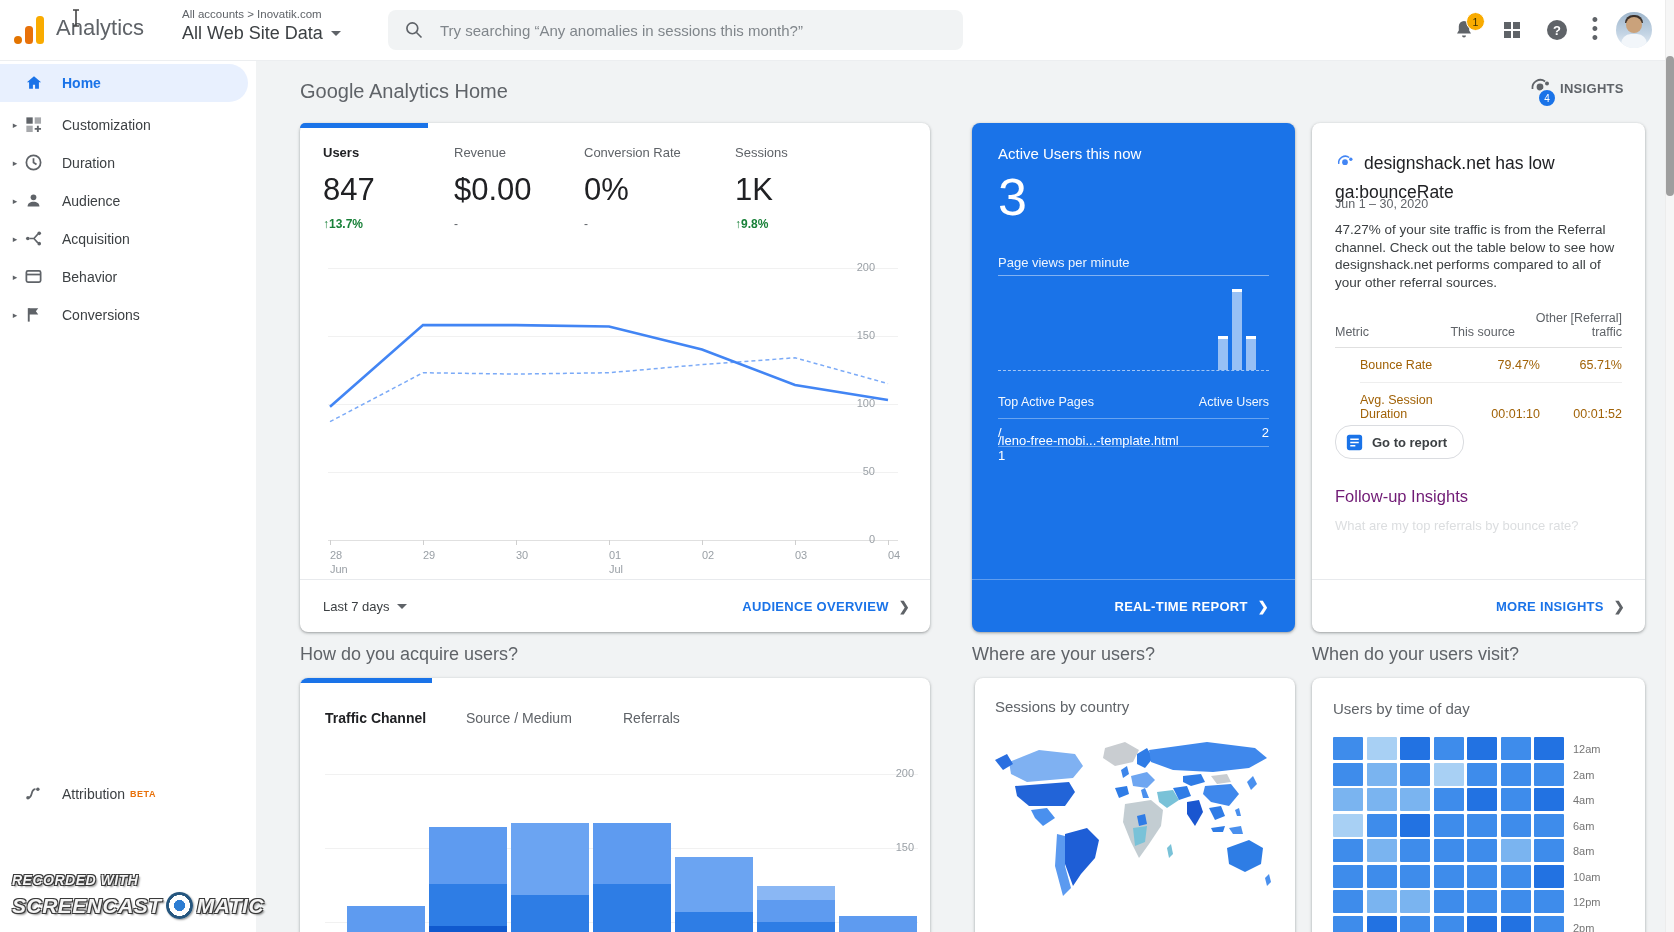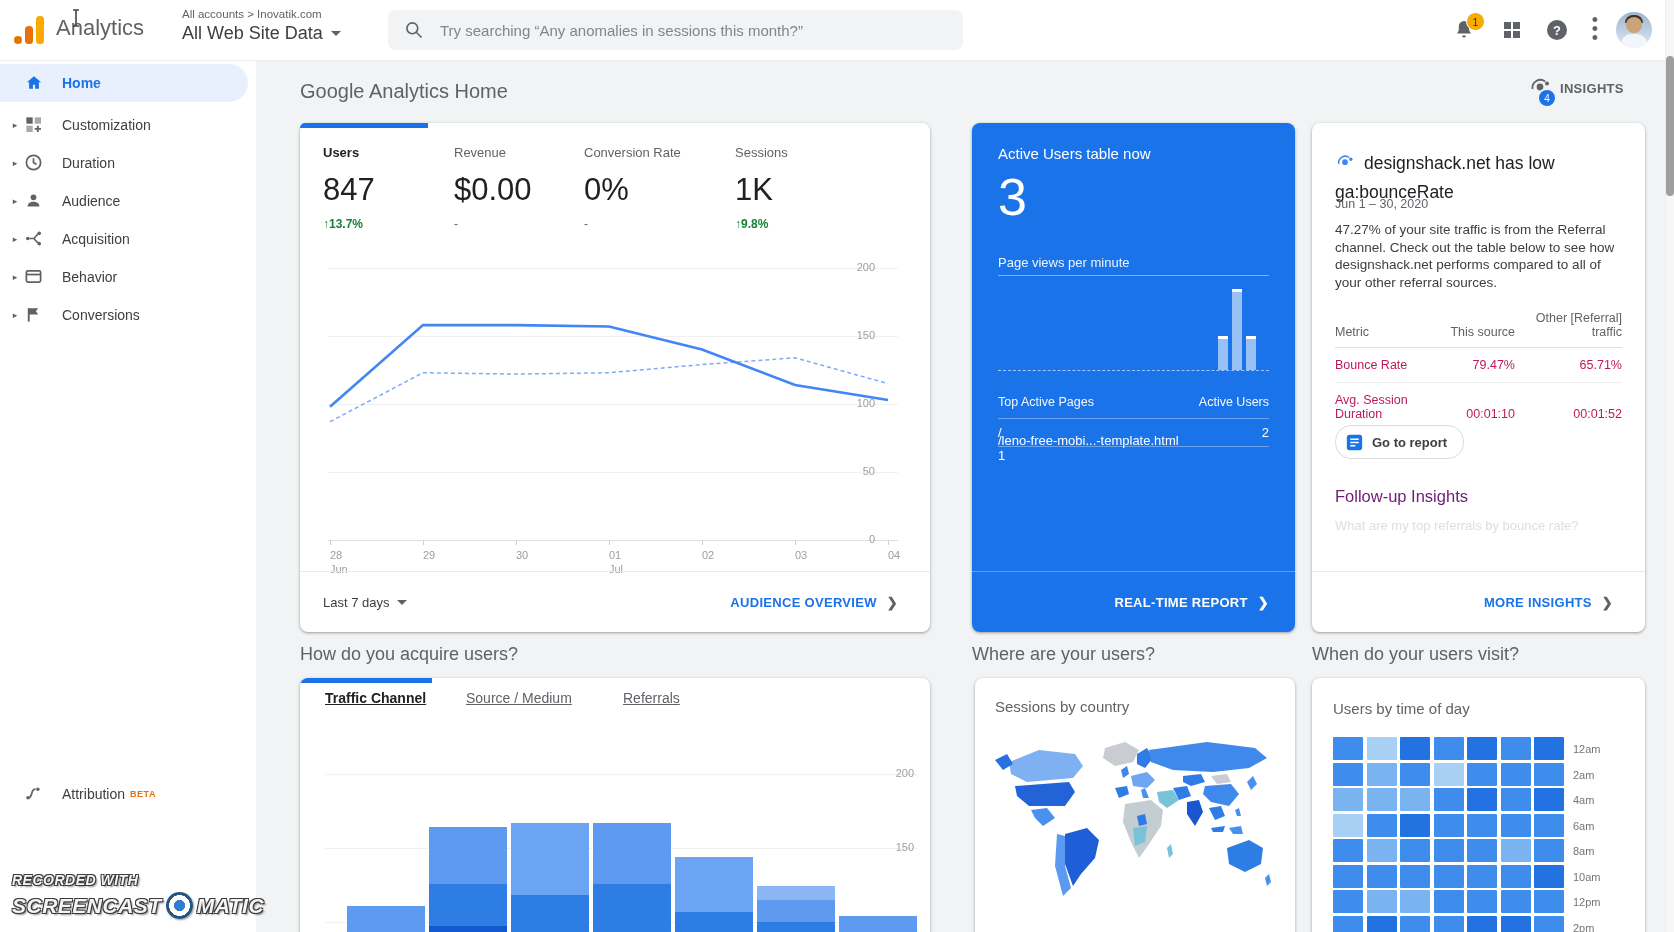--- a/index.html
+++ b/index.html
@@ -70,22 +70,22 @@
   .metric .m-label{font-size:13px;color:#5f6368;}
   .metric.sel .m-label{color:#202124;font-weight:bold;}
   .metric .m-value{font-size:31px;color:#202124;margin-top:12px;}
   .metric .m-delta{font-size:12px;margin-top:9px;color:#188038;font-weight:bold;}
   .metric .m-delta.flat{color:#5f6368;font-weight:normal;}
   .gl{position:absolute;height:1px;background:#f1f1f1;}
   .gl.axis{background:#e0e0e0;}
   .yl{position:absolute;font-size:11px;color:#9aa0a6;text-align:right;width:40px;}
   .xl{position:absolute;font-size:11px;color:#9aa0a6;line-height:14px;}
   .tick{position:absolute;width:1px;height:5px;background:#cfcfcf;}
-  .card-foot{position:absolute;left:0;right:0;bottom:0;height:61px;border-top:1px solid #e8eaed;
-     display:flex;align-items:center;justify-content:space-between;padding:0 32px 0 23px;box-sizing:border-box;}
+  .card-foot{position:absolute;left:0;right:0;bottom:0;height:53px;border-top:1px solid #e8eaed;
+     display:flex;align-items:center;justify-content:space-between;padding:0 20px 0 23px;box-sizing:border-box;}
   .range-sel{font-size:13px;color:#3c4043;display:flex;align-items:center;gap:7px;cursor:pointer;}
   .foot-link{font-size:13px;font-weight:bold;color:#1a73e8;display:flex;align-items:center;gap:10px;cursor:pointer;letter-spacing:.3px;}
   .foot-chev{color:#5f6368;font-size:13px;}
   
   #card-realtime{left:972px;top:123px;width:323px;height:509px;background:#1a73e8;color:#fff;}
   #rt-title{position:absolute;left:26px;top:22px;font-size:15px;}
   #rt-count{position:absolute;left:26px;top:44px;font-size:52px;}
   #rt-spark-label{position:absolute;left:26px;top:132px;font-size:13px;color:rgba(255,255,255,.92);}
   #rt-topline{position:absolute;left:26px;right:26px;top:152px;height:1px;background:rgba(255,255,255,.45);}
   #rt-baseline{position:absolute;left:26px;right:26px;top:247px;border-bottom:1px dashed rgba(255,255,255,.6);}
@@ -101,33 +101,33 @@
   
   #card-insight{left:1312px;top:123px;width:333px;height:509px;}
   #ins-head{position:absolute;left:23px;top:28px;width:250px;font-size:17.5px;color:#202124;line-height:25px;}
   #ins-head .ic{display:inline-block;vertical-align:-4px;margin-right:9px;}
   #ins-date{position:absolute;left:23px;top:196px - }
   #ins-date{position:absolute;left:23px;top:74px;font-size:12.5px;color:#5f6368;}
   #ins-body{position:absolute;left:23px;top:98px;width:289px;font-size:13.5px;line-height:17.5px;color:#3c4043;}
   #ins-table{position:absolute;left:23px;top:188px;width:287px;font-size:12.5px;}
   .ins-tr{display:flex;align-items:flex-end;}
   .ins-tr.head{color:#5f6368;border-bottom:1px solid #e0e0e0;padding-bottom:8px;min-height:28px;align-items:flex-end;}
-  .ins-tr.body{color:#be185d;border-bottom:1px solid #eeeeee;padding:10px 0;}
+  .ins-tr.body{color:#a16207;border-bottom:1px solid #eeeeee;padding:10px 0;margin-left:25px;}
   .ins-tr.body:last-child{border-bottom:none;}
   .ins-c1{flex:0 0 105px;}
   .ins-c2{flex:0 0 75px;text-align:right;}
   .ins-c3{flex:1;text-align:right;}
   #ins-btn{position:absolute;left:23px;top:302px;height:32px;border:1px solid #dadce0;border-radius:16px;
       display:inline-flex;align-items:center;gap:9px;padding:0 16px 0 10px;font-size:13px;font-weight:bold;color:#3c4043;cursor:pointer;background:#fff;}
   #ins-followup{position:absolute;left:23px;top:364px;font-size:16.5px;color:#701a75;}
   #ins-faded{position:absolute;left:23px;top:395px;font-size:13px;color:#9aa0a6;opacity:.35;}
   #card-insight .card-foot{justify-content:flex-end;}
   
   #card-acquire{left:300px;top:678px;width:630px;height:280px;overflow:hidden;}
-  .acq-tab{position:absolute;top:12px;font-size:14px;color:#5f6368;cursor:pointer;text-decoration:underline;}
+  .acq-tab{position:absolute;top:32px;font-size:14px;color:#5f6368;cursor:pointer;}
   .acq-tab.active{color:#202124;font-weight:bold;}
   .acq-seg{position:absolute;left:0;width:78px;}
   
   #card-geo{left:975px;top:678px;width:320px;height:280px;overflow:hidden;}
   #geo-title{position:absolute;left:20px;top:20px;font-size:15px;color:#5f6368;}
   #geo-map{position:absolute;left:12px;top:52px;}
   
   #card-visit{left:1312px;top:678px;width:333px;height:280px;overflow:hidden;}
   #visit-title{position:absolute;left:21px;top:22px;font-size:15px;color:#5f6368;}
   .hm-cell{position:absolute;width:30px;height:23px;border-radius:1px;}
@@ -345,21 +345,21 @@
       <span class="caret"></span>
     </div>
     <div class="foot-link">
       <span>AUDIENCE OVERVIEW</span>
       <span class="foot-chev">❯</span>
     </div>
   </div>
 </div>
 
 <div class="card" id="card-realtime">
-  <div id="rt-title">Active Users table now</div>
+  <div id="rt-title">Active Users this now</div>
   <div id="rt-count">3</div>
   <div id="rt-spark-label">Page views per minute</div>
   <div id="rt-topline"></div>
   <div id="rt-bars">
       <div class="rt-bar" style="left: 246px; top: 216px; height: 31px;"></div>
       <div class="rt-cap" style="left: 246px; top: 213px;"></div>
       <div class="rt-bar" style="left: 260px; top: 169px; height: 78px;"></div>
       <div class="rt-cap" style="left: 260px; top: 166px;"></div>
       <div class="rt-bar" style="left: 274px; top: 216px; height: 31px;"></div>
       <div class="rt-cap" style="left: 274px; top: 213px;"></div>

